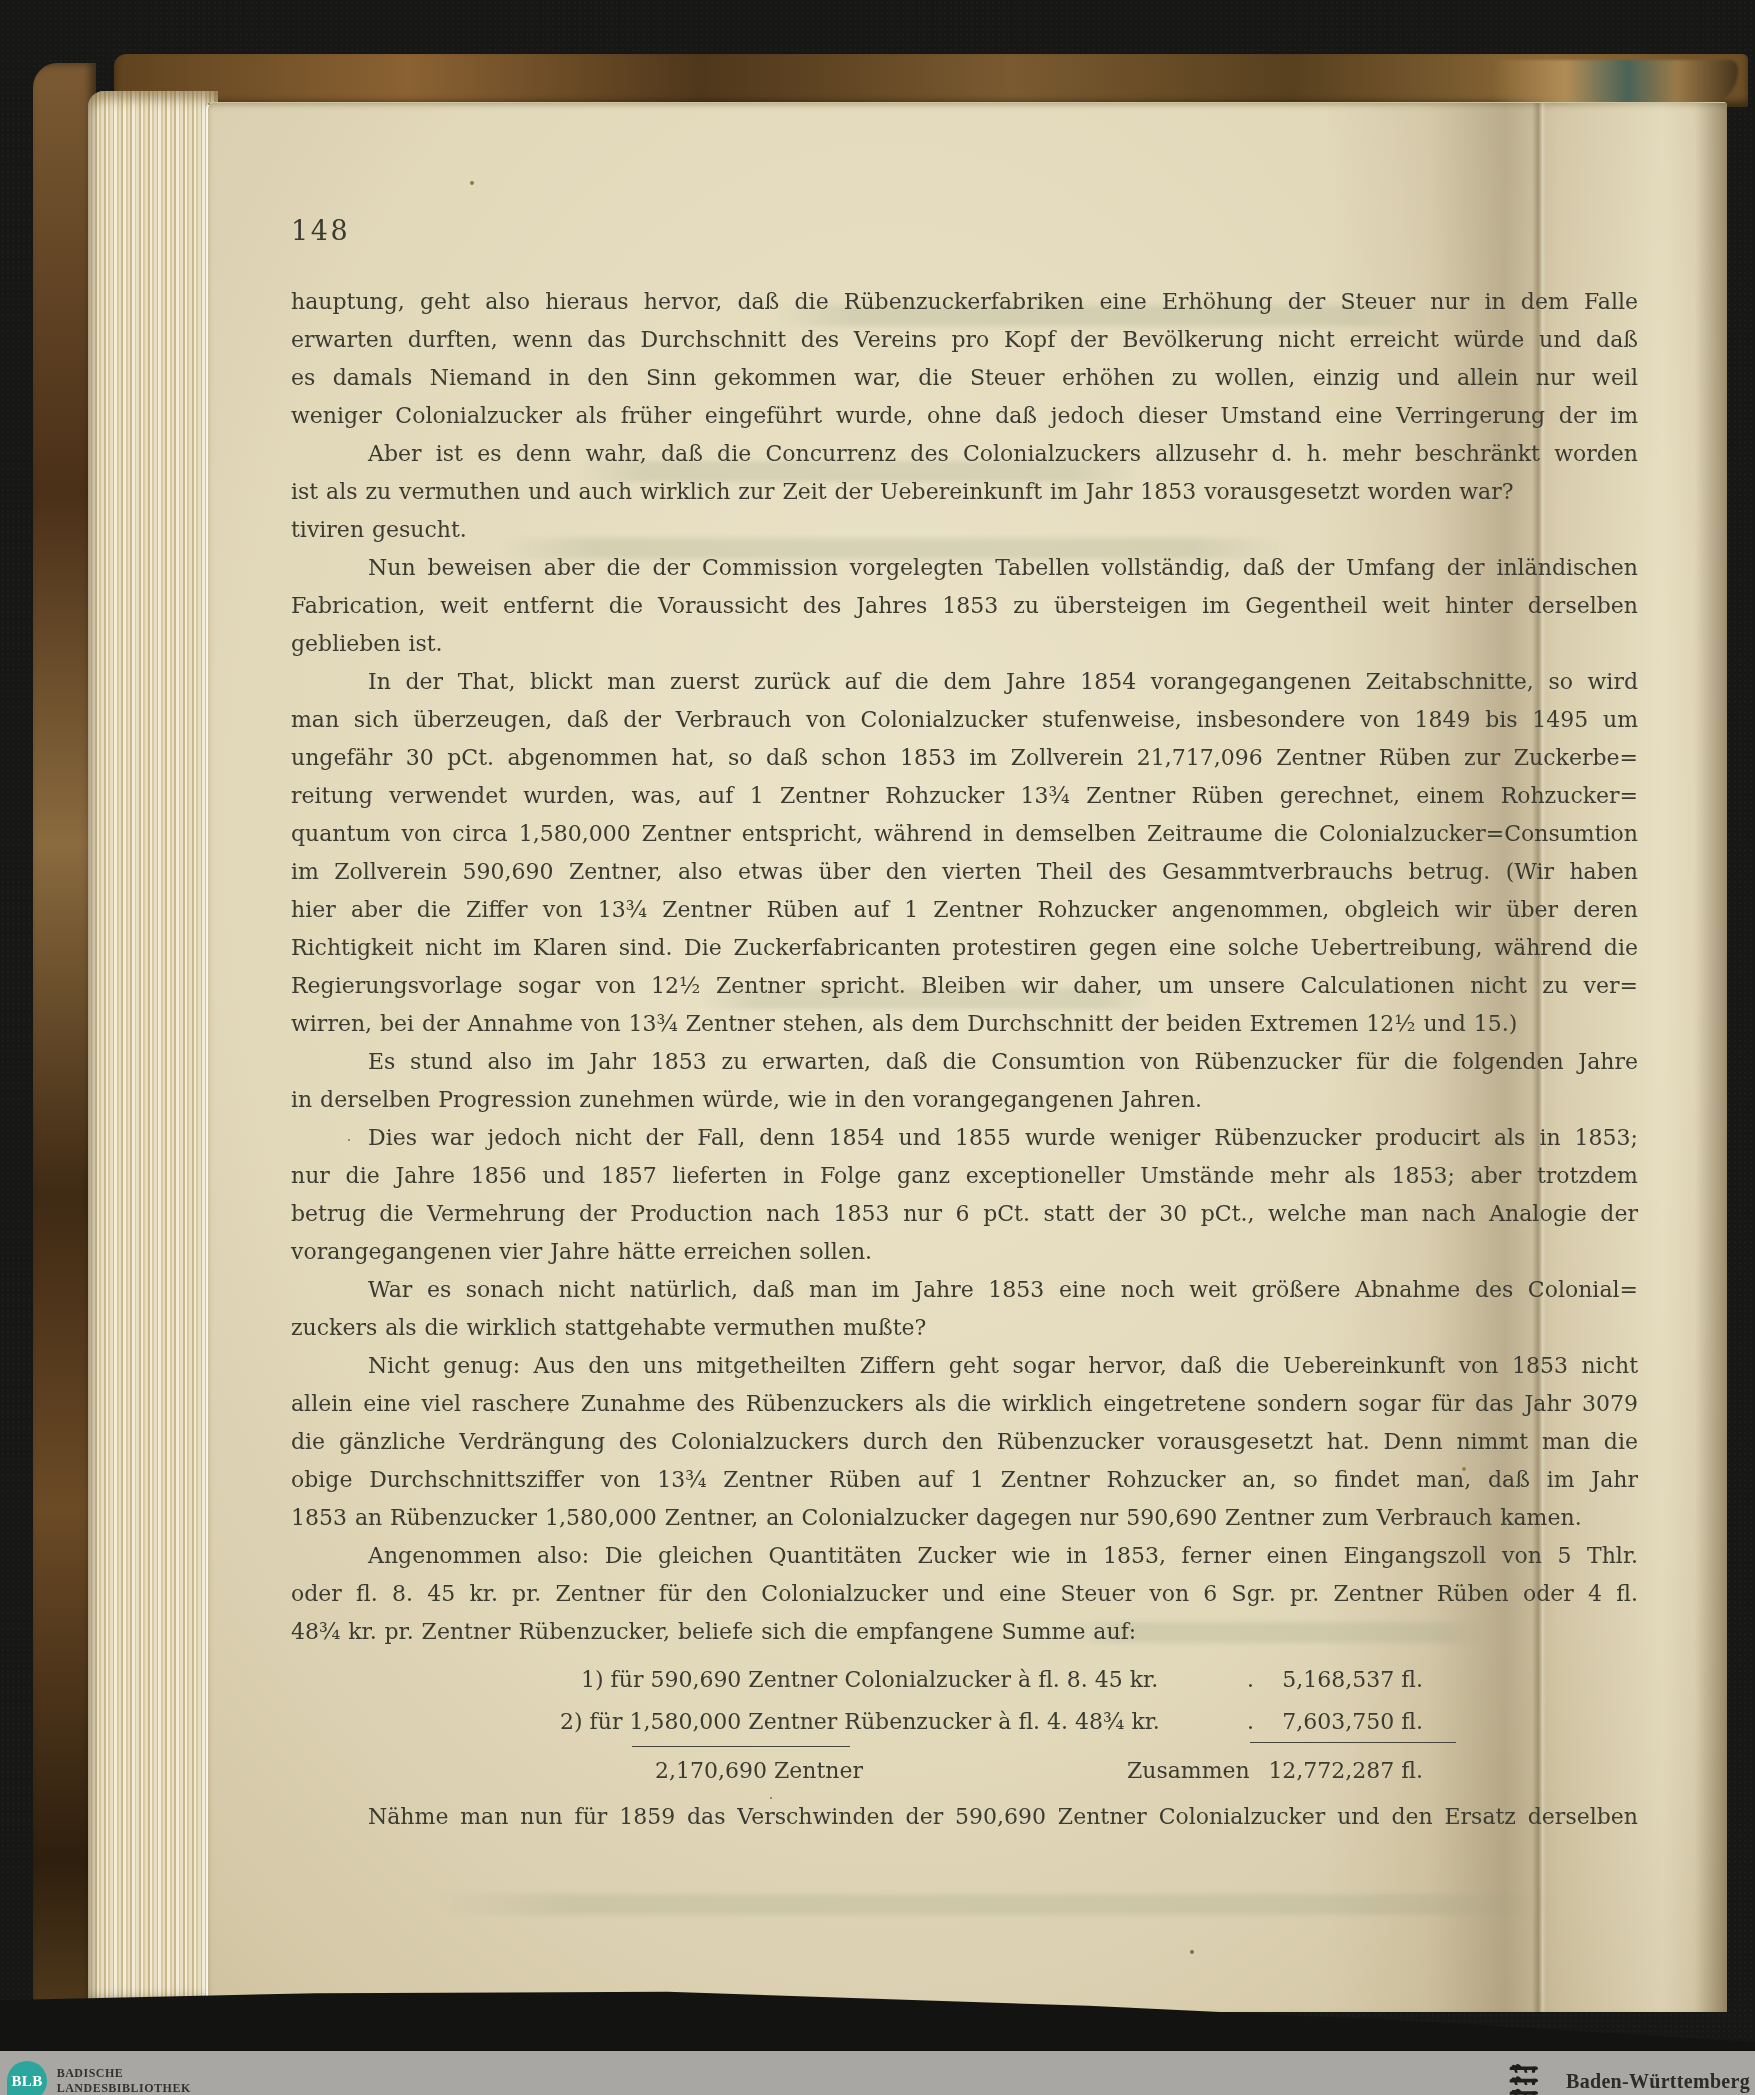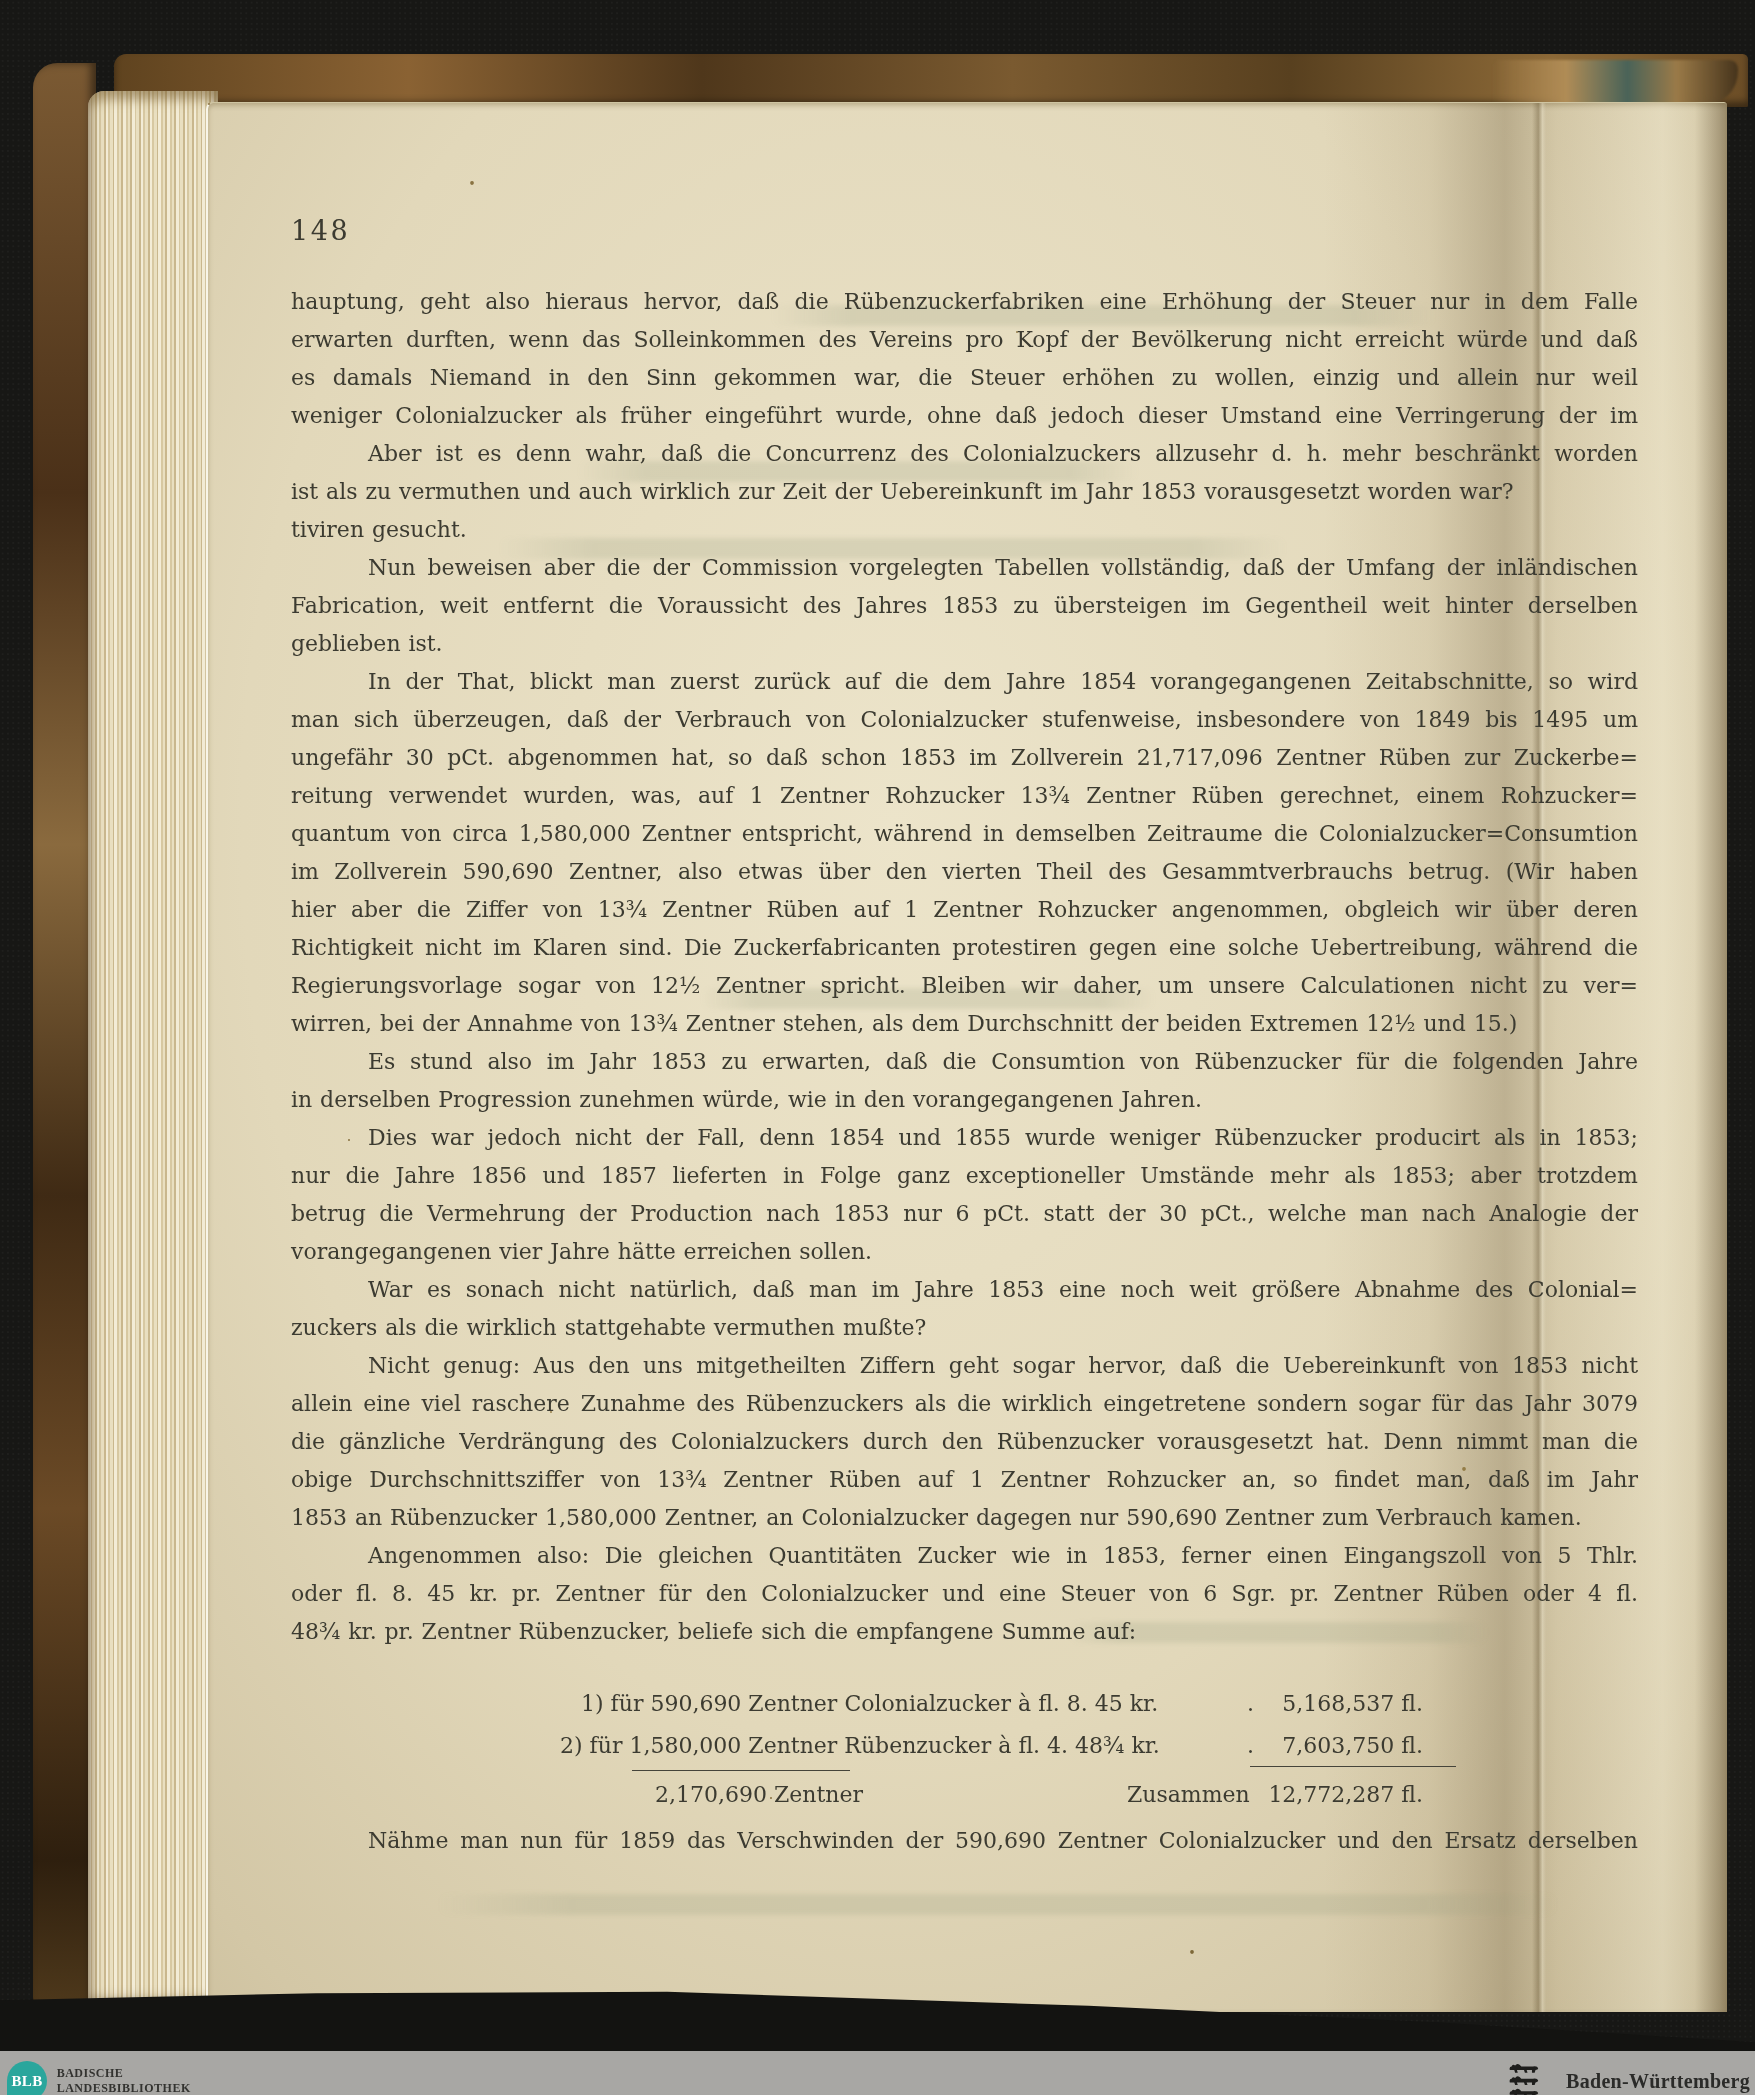--- a/index.html
+++ b/index.html
@@ -56,21 +56,21 @@
   
   .ghost{position:absolute;height:21px;border-radius:10.5px;filter:blur(2.6px);opacity:.55;pointer-events:none;
     background:linear-gradient(90deg,rgba(150,158,128,0) 0%,rgba(146,154,124,.38) 12% 88%,rgba(150,158,128,0) 100%);}
   
   .page-number{position:absolute;left:83px;top:112px;font-size:27px;letter-spacing:2.6px;color:#45443a;}
   .text-column{position:absolute;left:83px;top:180px;width:1347px;font-size:22px;color:#3c3b31;
     text-rendering:optimizeLegibility;}
   .line{height:38px;line-height:38px;text-align:justify;text-align-last:justify;word-spacing:0.9px;}
   .line.endline{text-align-last:left;}
   .line.indent{padding-left:77px;}
-  .calc-table{position:relative;margin-top:32px;height:136px;}
+  .calc-table{position:relative;margin-top:8px;height:136px;}
   .t-row{position:relative;height:42px;line-height:42px;}
   .t-label{margin-left:290px;}
   .t-label.second{margin-left:269px;}
   .t-dot{position:absolute;right:384px;}
   .t-amt{position:absolute;right:215px;}
   .rule-a{position:absolute;left:341px;top:87px;width:218px;border-top:1.8px solid #45443a;}
   .rule-b{position:absolute;left:959px;top:83px;width:206px;border-top:1.8px solid #45443a;}
   .t-sum{position:absolute;left:0;right:0;top:91px;height:42px;line-height:42px;text-align:right;}
   .sum-qty{position:absolute;left:364px;}
   .sum-label{position:absolute;left:836px;}
@@ -112,21 +112,21 @@
     <div class="ghost" style="left:369px;top:358px;width:562px;"></div>
     <div class="ghost" style="left:492px;top:885px;width:456px;"></div>
     <div class="ghost" style="left:860px;top:1519px;width:421px;"></div>
     <div class="ghost" style="left:228px;top:1791px;width:1124px;"></div>
 
     <div class="page-number" style="color: rgb(60, 59, 49);">148</div>
 
     <div class="text-column" style="color: rgb(60, 59, 49);">
 
       <div class="line">hauptung, geht also hieraus hervor, daß die Rübenzuckerfabriken eine Erhöhung der Steuer nur in dem Falle</div>
-        <div class="line">erwarten durften, wenn das Solleinkommen des Vereins pro Kopf der Bevölkerung nicht erreicht würde und daß</div>
+        <div class="line">erwarten durften, wenn das Durchschnitt des Vereins pro Kopf der Bevölkerung nicht erreicht würde und daß</div>
         <div class="line">es damals Niemand in den Sinn gekommen war, die Steuer erhöhen zu wollen, einzig und allein nur weil</div>
         <div class="line">weniger Colonialzucker als früher eingeführt wurde, ohne daß jedoch dieser Umstand eine Verringerung der im</div>
         <div class="line indent">Aber ist es denn wahr, daß die Concurrenz des Colonialzuckers allzusehr d. h. mehr beschränkt worden</div>
         <div class="line endline">ist als zu vermuthen und auch wirklich zur Zeit der Uebereinkunft im Jahr 1853 vorausgesetzt worden war?</div>
         <div class="line endline">tiviren gesucht.</div>
         <div class="line indent">Nun beweisen aber die der Commission vorgelegten Tabellen vollständig, daß der Umfang der inländischen</div>
         <div class="line">Fabrication, weit entfernt die Voraussicht des Jahres 1853 zu übersteigen im Gegentheil weit hinter derselben</div>
         <div class="line endline">geblieben ist.</div>
         <div class="line indent">In der That, blickt man zuerst zurück auf die dem Jahre 1854 vorangegangenen Zeitabschnitte, so wird</div>
         <div class="line">man sich überzeugen, daß der Verbrauch von Colonialzucker stufenweise, insbesondere von 1849 bis 1495 um</div>

